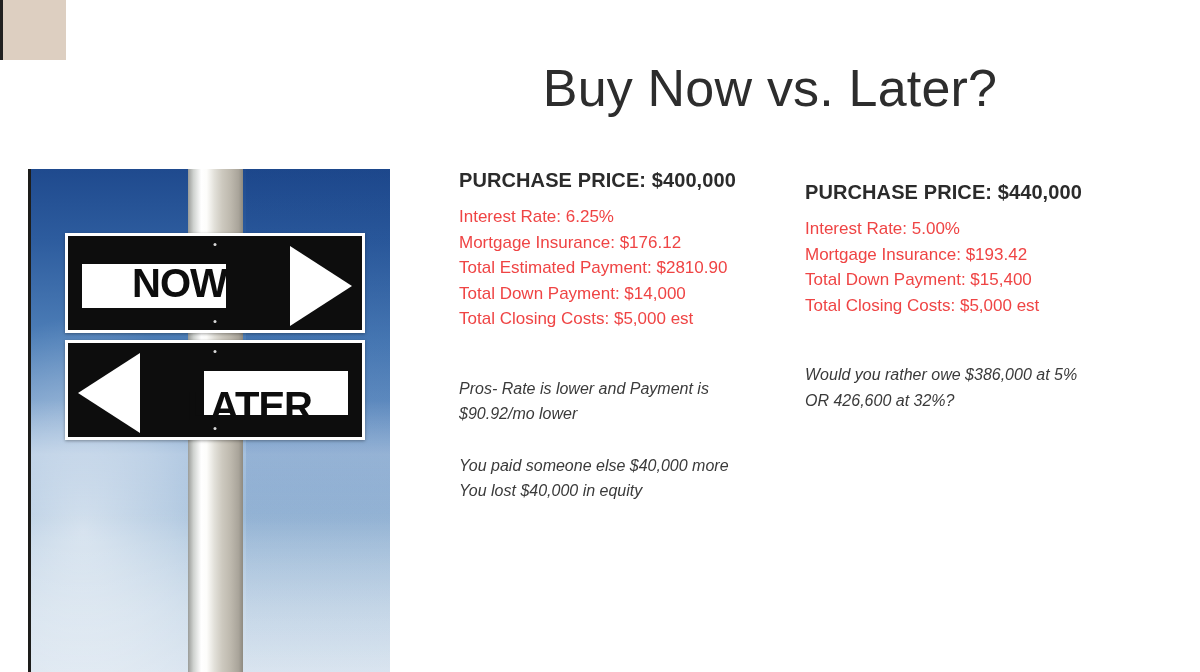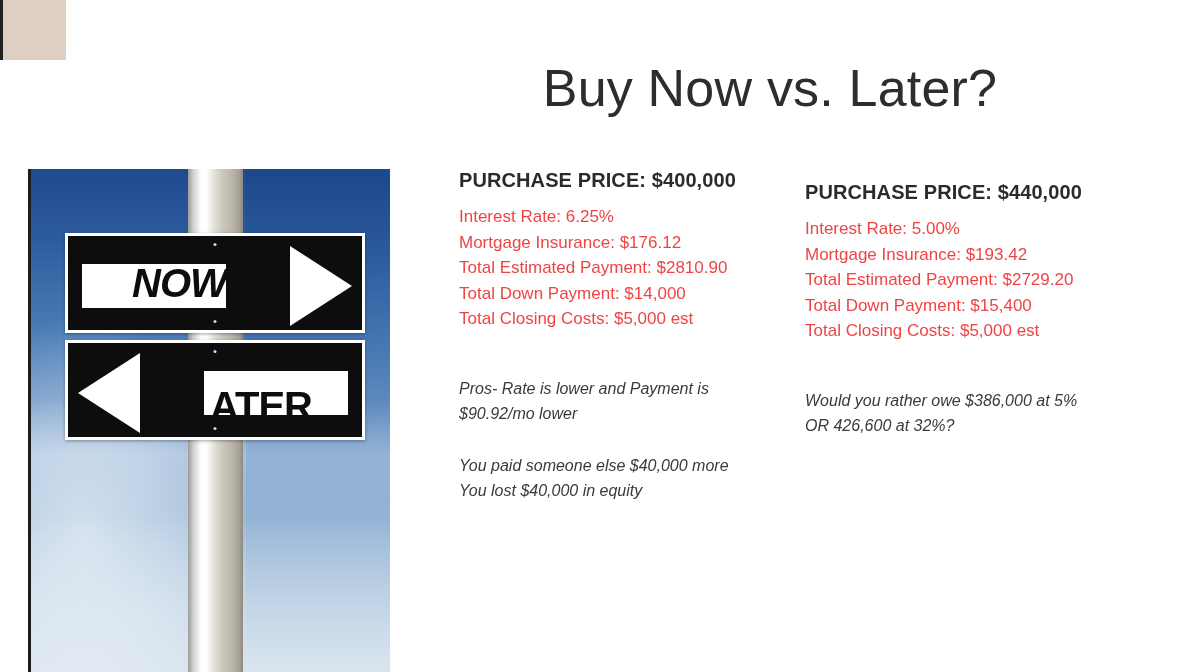--- a/index.html
+++ b/index.html
@@ -174,21 +174,21 @@
     position: absolute;
     top: 50%;
     transform: translateY(-50%);
     font-family: "Liberation Sans", sans-serif;
     font-weight: 700;
     color: #0d0d0d;
     font-size: 40px;
     letter-spacing: -1px;
     line-height: 1;
   }
-  #now-label   { left: 60px; font-style: italic; }
+  #now-label   { left: 60px; }
   #later-label { right: 46px; margin-top: 16px; }
 
   .bolt {
     position: absolute;
     left: 50%;
     transform: translateX(-50%);
     width: 3px; height: 3px;
     border-radius: 50%;
     background: #d9d9d9;
   }
@@ -287,21 +287,20 @@
       <p>You paid someone else $40,000 more</p>
       <p>You lost $40,000 in equity</p>
     </div>
   </div>
 
   <div class="col" id="col-right">
     <p class="col-heading">PURCHASE PRICE: $440,000</p>
     <ul class="detail-list">
       <li>Interest Rate: 5.00%</li>
       <li>Mortgage Insurance: $193.42</li>
-      <li>Total Estimated Payment: $2729.20</li>
       <li>Total Down Payment: $15,400</li>
       <li>Total Closing Costs: $5,000 est</li>
     </ul>
     <div class="note">
       <p>Would you rather owe $386,000 at 5%</p>
       <p>OR 426,600 at 32%?</p>
     </div>
   </div>
 
 </div>

